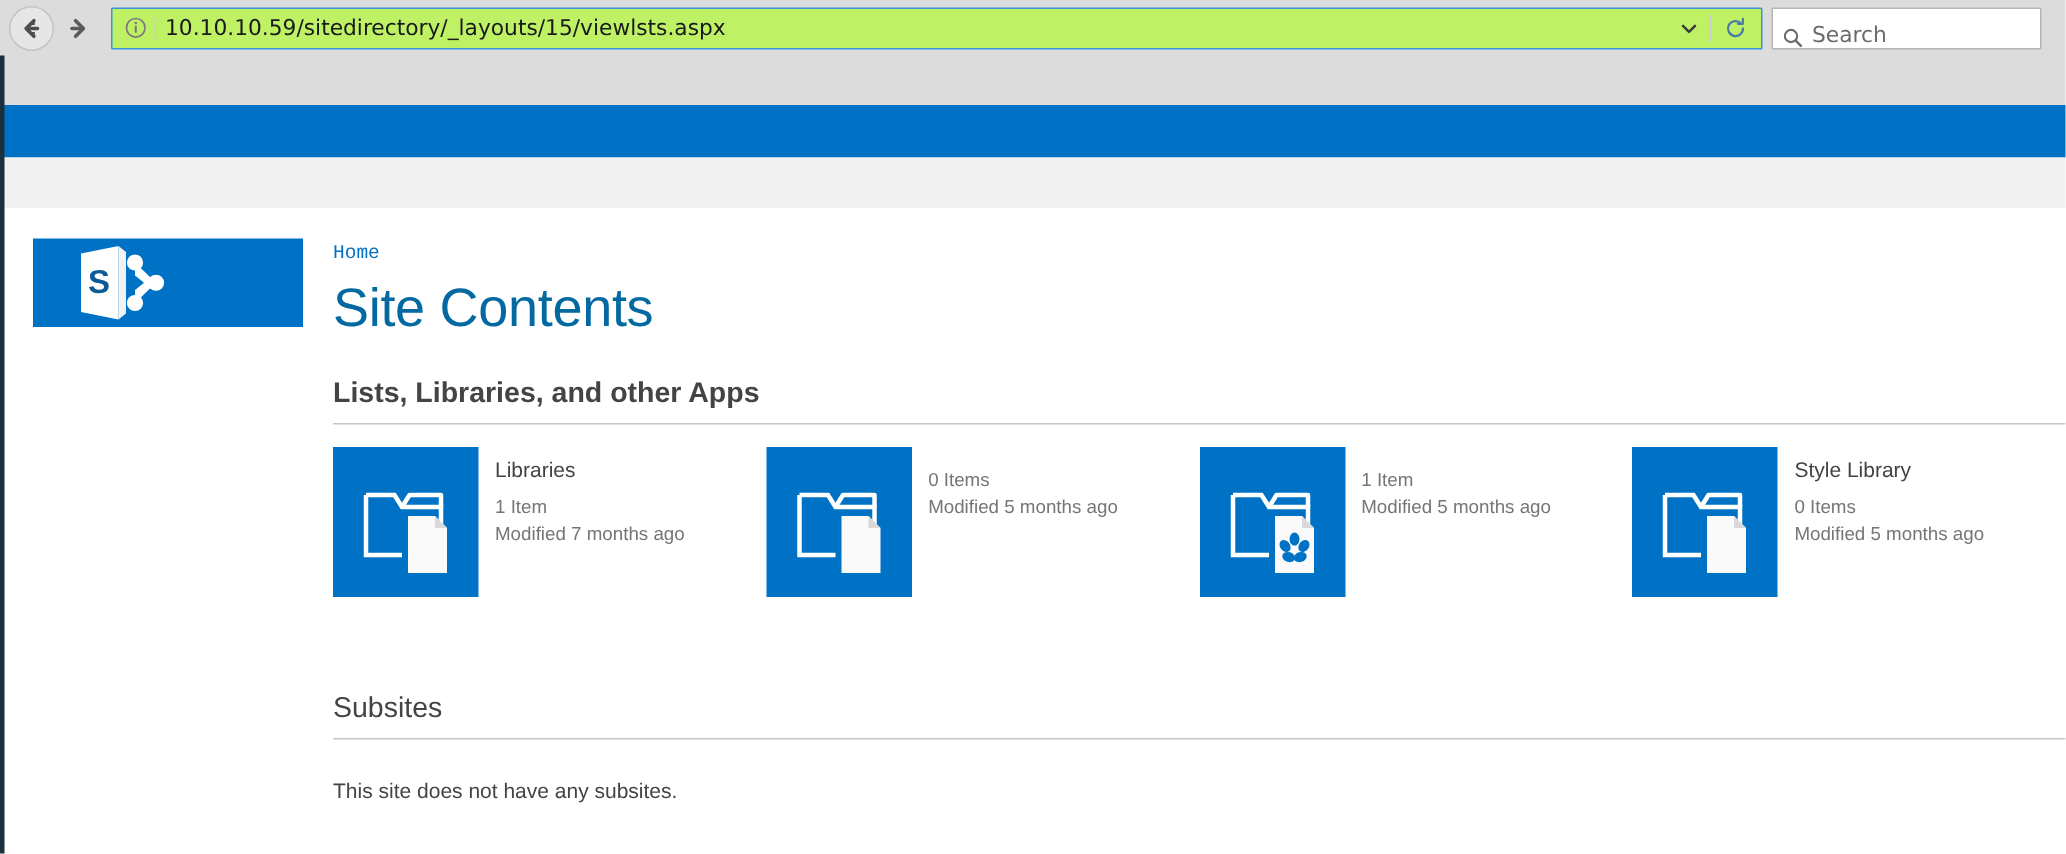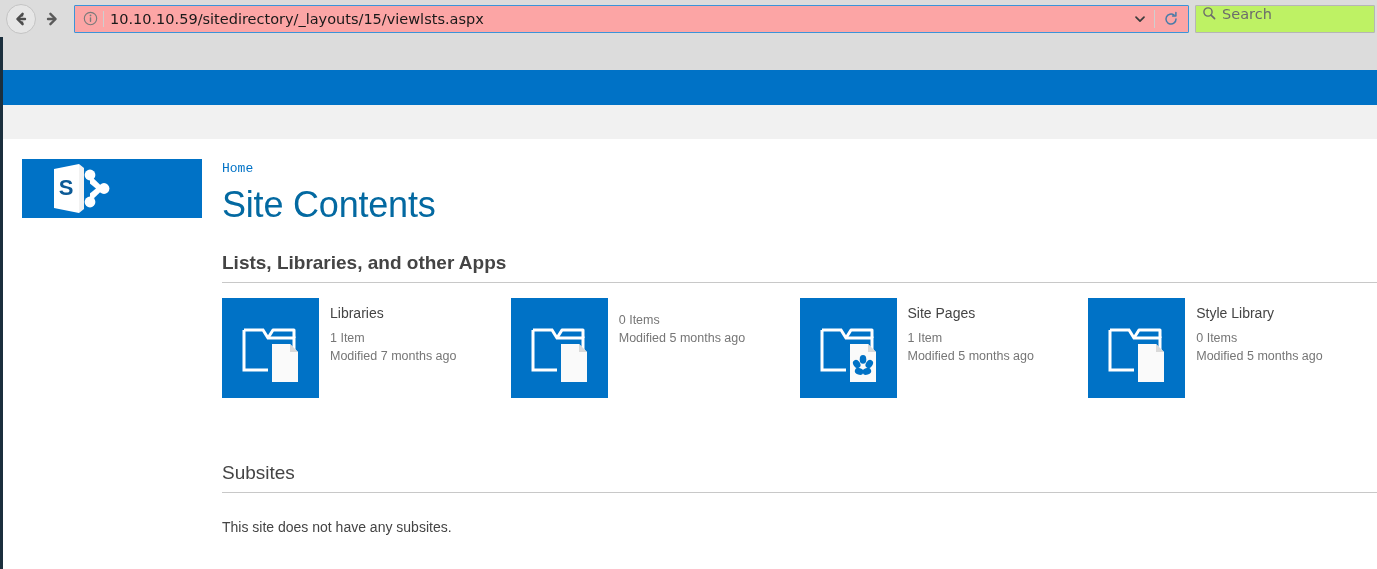--- a/index.html
+++ b/index.html
@@ -35,21 +35,21 @@
     width: 30px; height: 30px;
     margin-left: 4px;
   }
   .nav-btn.fwd { width: 28px; height: 28px; margin-left: 2px; }
   .nav-btn svg { display: block; }
 
   .urlbar {
     flex: 1 1 auto;
     height: 28px;
     margin: 0 6px 0 8px;
-    background: #fca5a5;
+    background: #bef264;
     border: 1px solid #3b94d9;
     border-radius: 1px;
     display: flex; align-items: center;
     padding: 0 4px;
     min-width: 0;
   }
   .identity-icon { flex: 0 0 auto; width: 22px; display:flex; align-items:center; justify-content:center; }
   .url-sep {
     flex: 0 0 auto;
     width: 1px; height: 16px; background: #cfcfcf; margin: 0 6px 0 2px;
@@ -63,26 +63,26 @@
     line-height: 26px;
     font-family: "DejaVu Sans", sans-serif;
   }
   .url-chevron { flex: 0 0 auto; width: 22px; display:flex; align-items:center; justify-content:center; }
   .url-sep2 { flex:0 0 auto; width:1px; height:18px; background:#cfcfcf; margin:0 3px; }
   .reload-btn { flex: 0 0 auto; width: 26px; display:flex; align-items:center; justify-content:center; }
 
   .searchbar {
     flex: 0 0 auto;
     width: 180px; height: 28px;
-    background: #bef264;
+    background: #ffffff;
     border: 1px solid #b6b6b6;
     border-radius: 1px;
-    display: flex; align-items: flex-start;
+    display: flex; align-items: flex-end;
     padding: 0 6px;
-    margin-right: 0;
+    margin-right: 14px;
   }
   .search-icon { flex: 0 0 auto; margin-right: 6px; display:flex; align-items:center; }
   .search-ph {
     font-size: 14.5px; color: #6c6c6c;
     font-family: "DejaVu Sans", sans-serif;
     white-space: nowrap;
   }
 
   
   .left-edge {
@@ -345,21 +345,20 @@
             <ellipse cx="0" cy="-6.6" rx="3.3" ry="4.4"></ellipse>
             <ellipse cx="6.3" cy="-2" rx="3.3" ry="4.4" transform="rotate(72)"></ellipse>
             <ellipse cx="3.9" cy="5.3" rx="3.3" ry="4.4" transform="rotate(144)"></ellipse>
             <ellipse cx="-3.9" cy="5.3" rx="3.3" ry="4.4" transform="rotate(216)"></ellipse>
             <ellipse cx="-6.3" cy="-2" rx="3.3" ry="4.4" transform="rotate(288)"></ellipse>
             <circle cx="0" cy="0" r="2.1" fill="#fafafa"></circle>
           </g>
         </svg>
       </div>
       <div class="tile-meta">
-        <div class="tile-title">Site Pages</div>
         <div class="tile-count">1 Item</div>
         <div class="tile-modified">Modified 5 months ago</div>
       </div>
     </div>
 
     <div class="tile">
       <div class="tile-icon">
         <svg width="97" height="100" viewBox="0 0 97 100">
           <path d="M22 32 L22 72 L46 72" fill="none" stroke="#ffffff" stroke-width="3"></path>
           <path d="M22 32 L41 32 L46 40 L72 40 L72 70" fill="none" stroke="#ffffff" stroke-width="3"></path>

